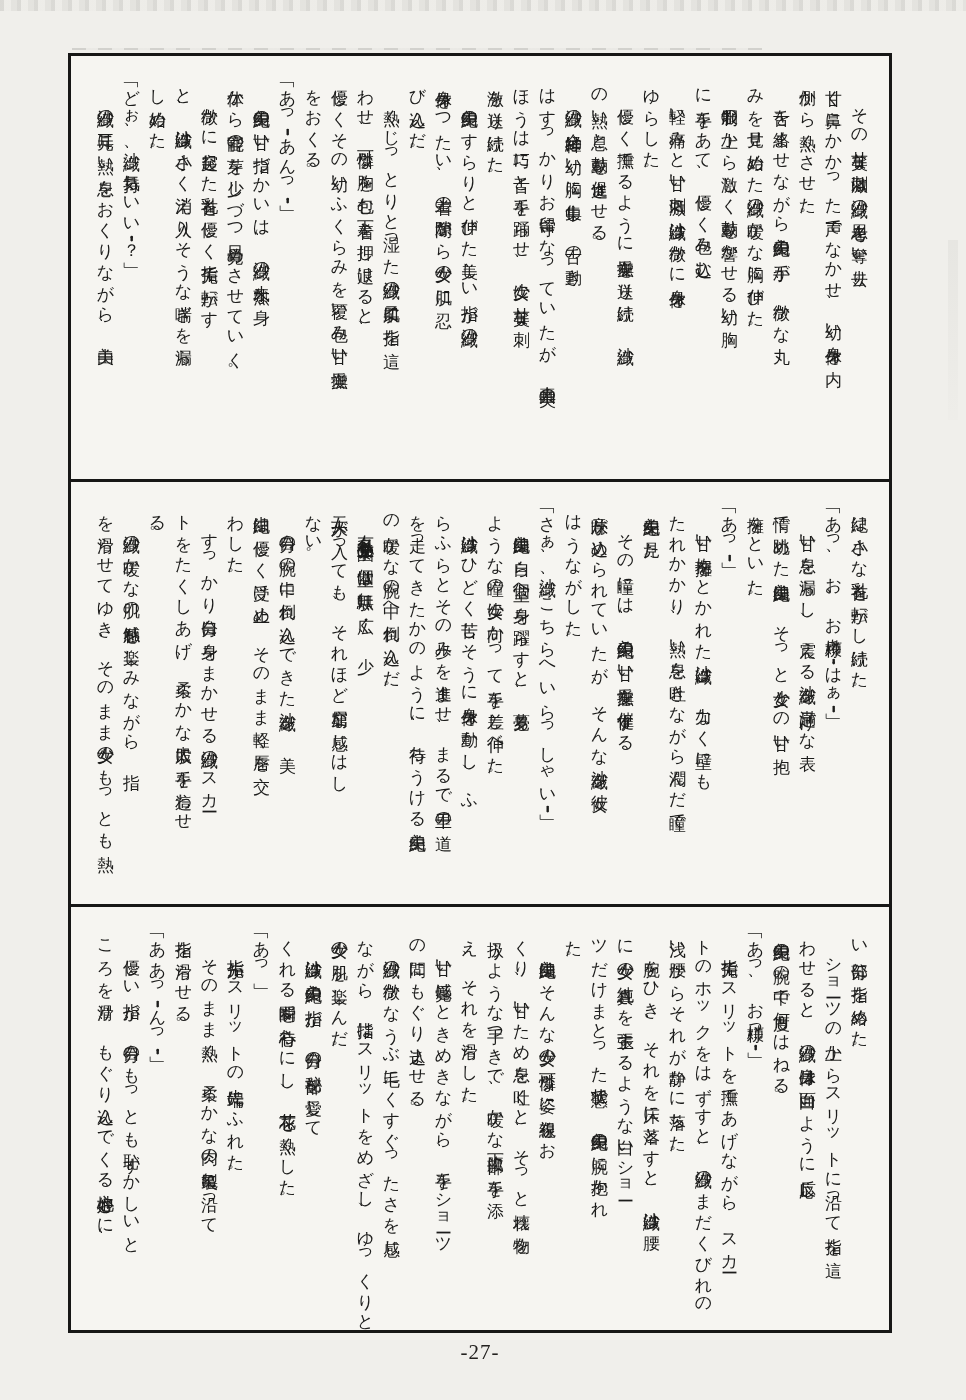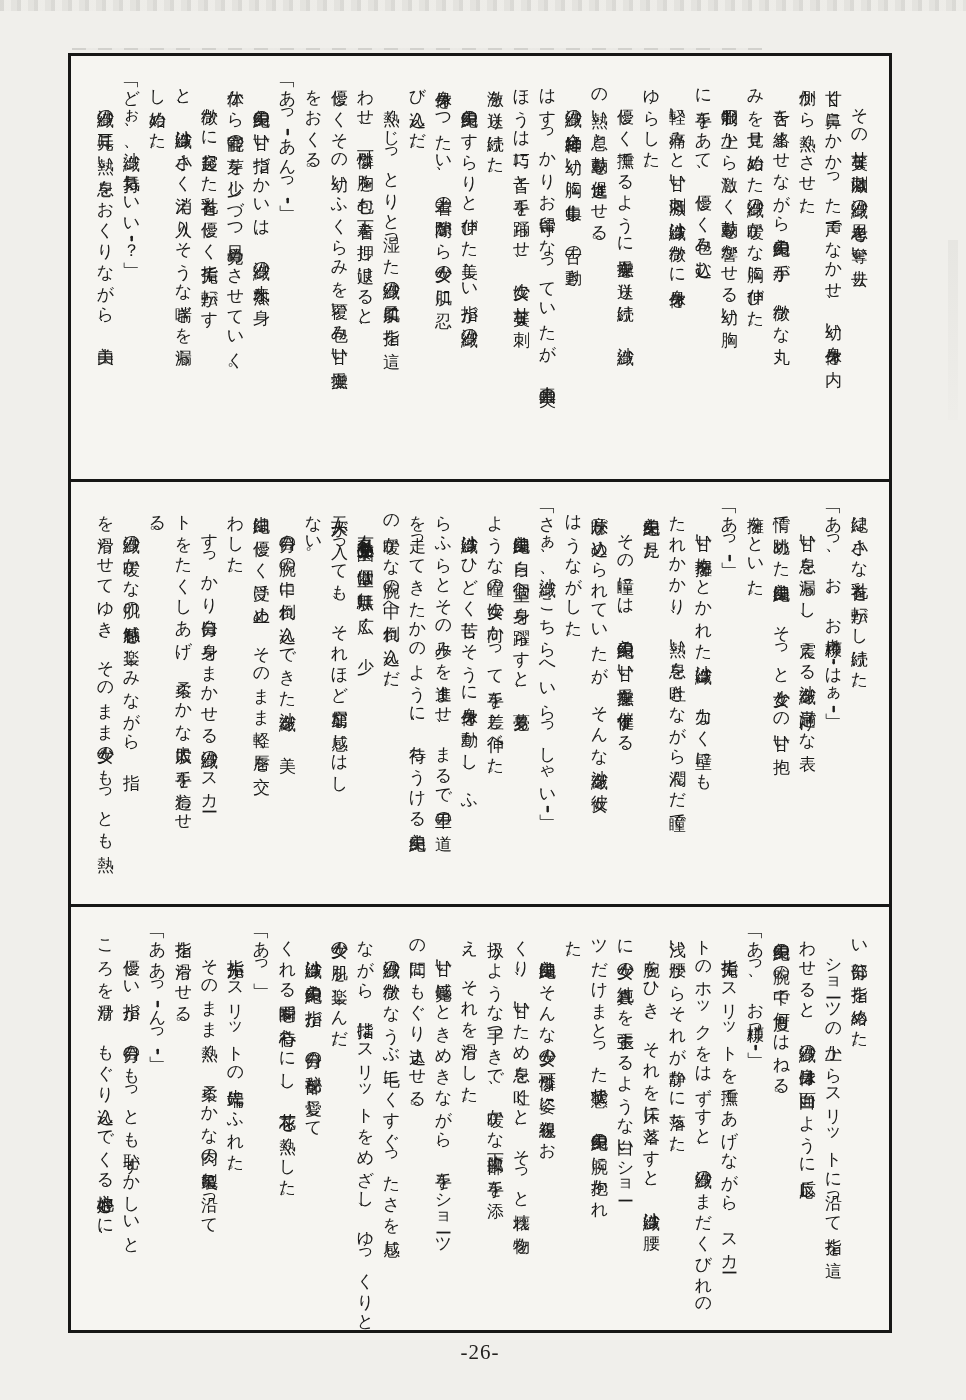--- a/index.html
+++ b/index.html
@@ -181,13 +181,13 @@
       <p class="tline">「あっ」</p>
       <p class="tline">　指先がスリットの先端にふれた。</p>
       <p class="tline">　そのまま熱く、柔らかな肉の亀裂に沿って</p>
       <p class="tline">指を滑らせる。</p>
       <p class="tline">「ああっ・・・んっ・・・」</p>
       <p class="tline">　優しい指が、自分のもっとも恥ずかしいと</p>
       <p class="tline">ころを滑り、もぐり込んでくる心地好さに、</p>
     </section>
 </div>
 
-<div class="page-number">-26-</div>
+<div class="page-number">-27-</div>
 
 </body></html>

